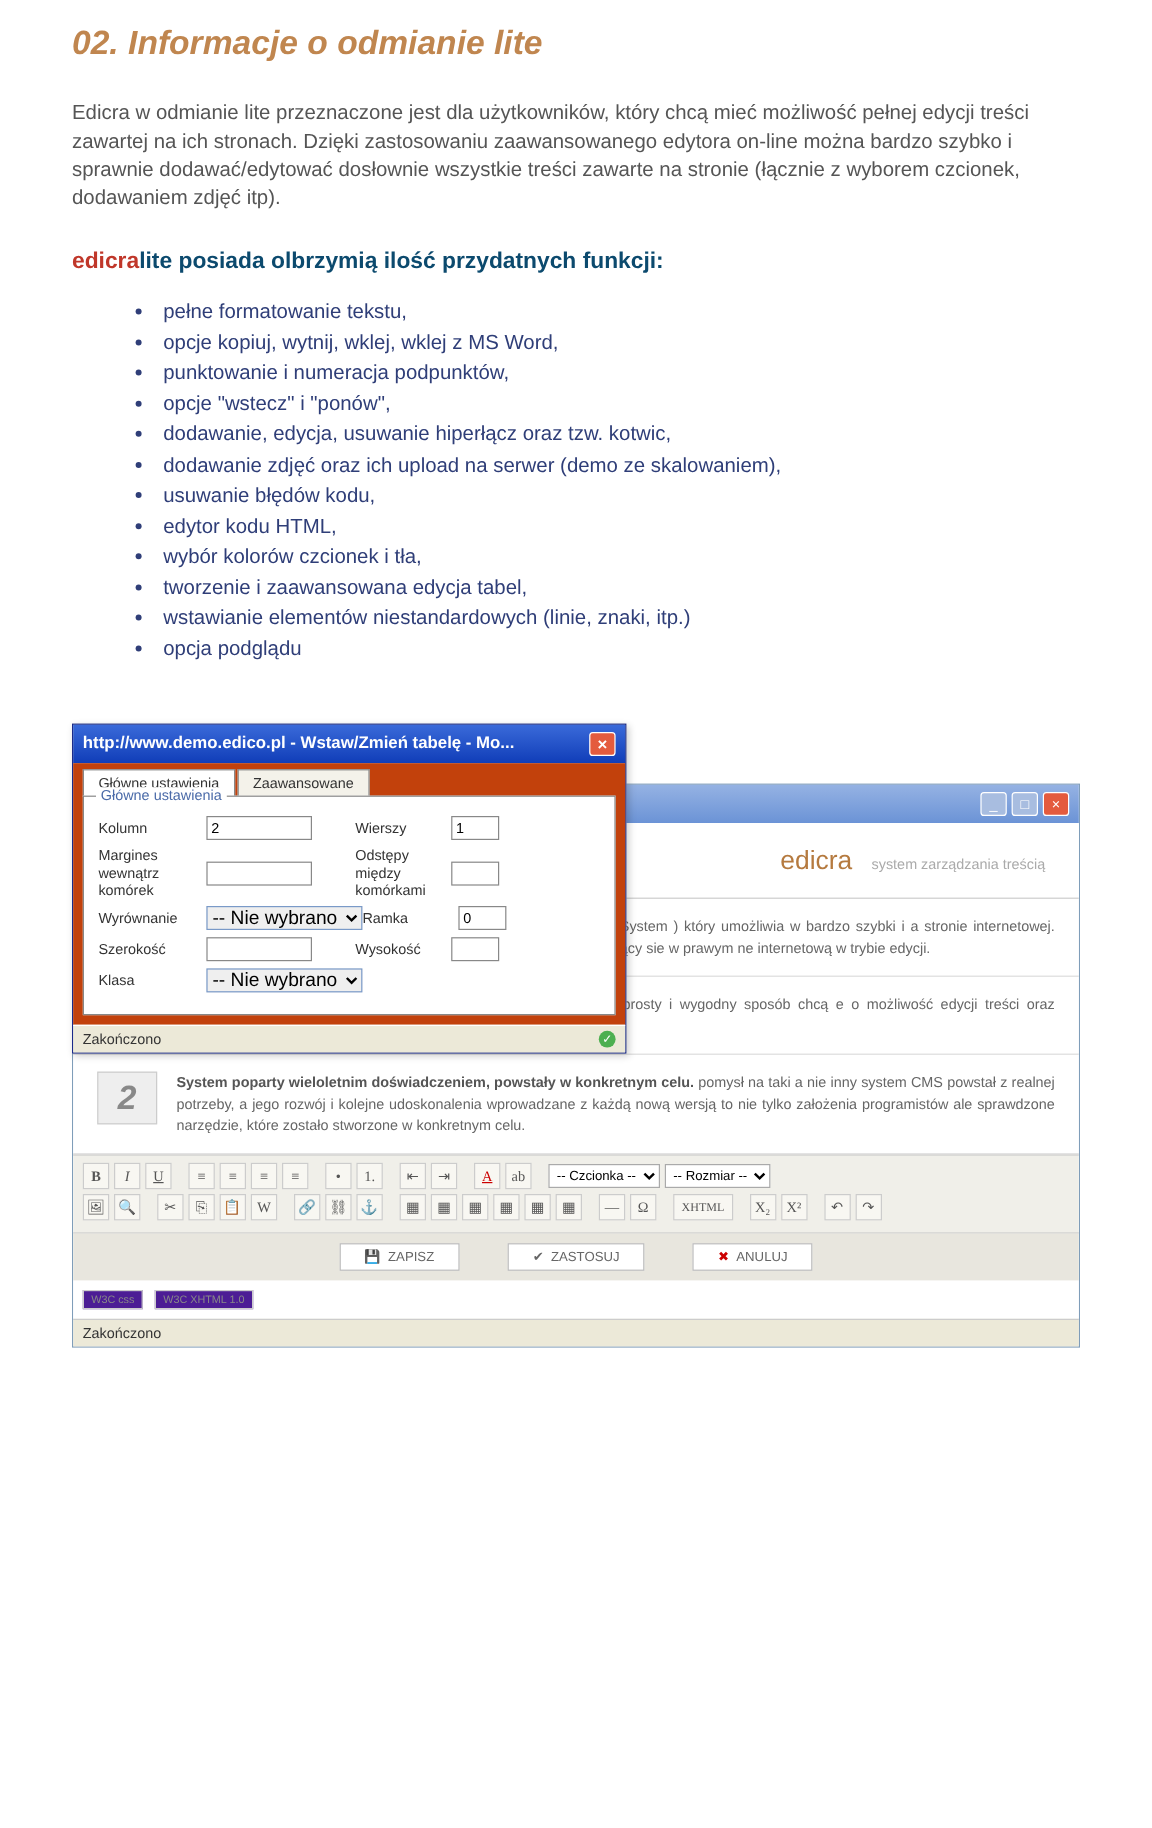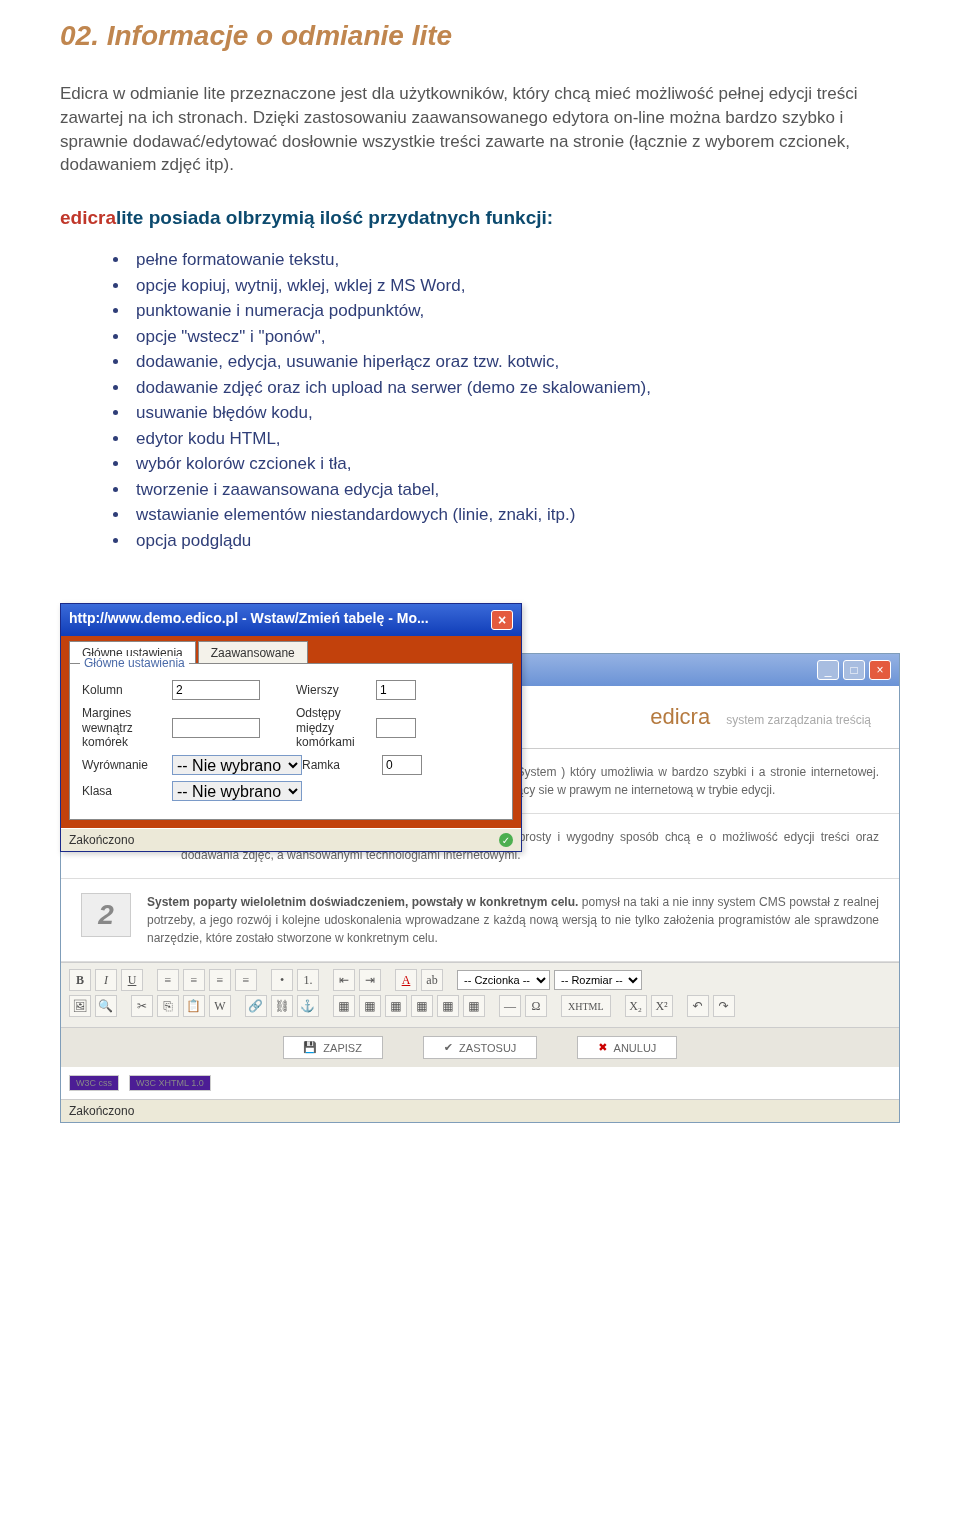--- a/index.html
+++ b/index.html
@@ -467,20 +467,26 @@
           <div class="lbl2">Odstępy między komórkami</div>
           <input class="txt narrow" style="">
         </div>
         <div class="form-row">
           <div class="lbl">Wyrównanie</div>
           <select><option>-- Nie wybrano --</option></select>
           <div class="lbl2" style="margin-left:0">Ramka</div>
           <input class="txt narrow" value="0" style="">
         </div>
         <div class="form-row">
+          <div class="lbl">Szerokość</div>
+          <input class="txt" style="">
+          <div class="lbl2">Wysokość</div>
+          <input class="txt narrow" style="">
+        </div>
+        <div class="form-row">
           <div class="lbl">Klasa</div>
           <select><option>-- Nie wybrano --</option></select>
         </div>
       </div>
     </div>
     <div class="dialog-status">
       <span>Zakończono</span>
       <span class="green-dot">✓</span>
     </div>
   </div>

